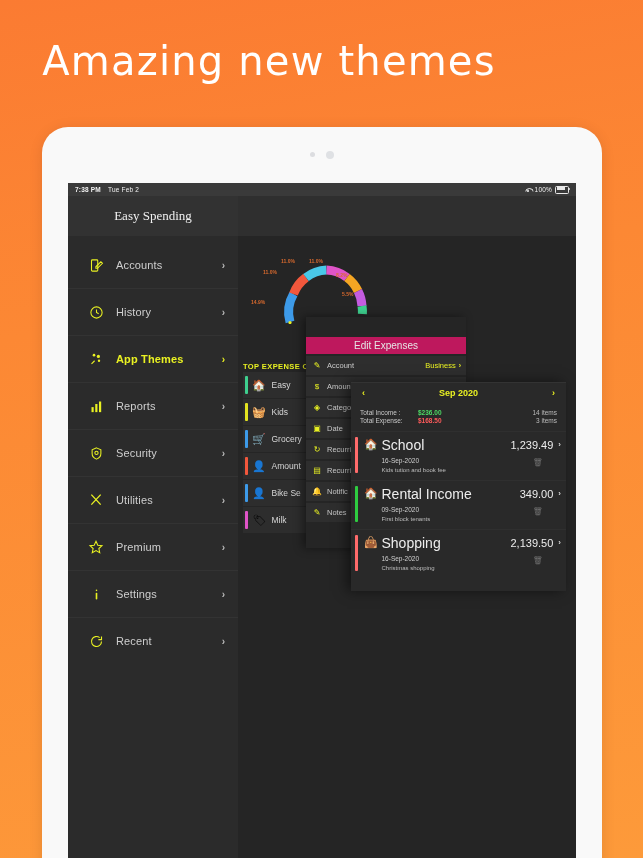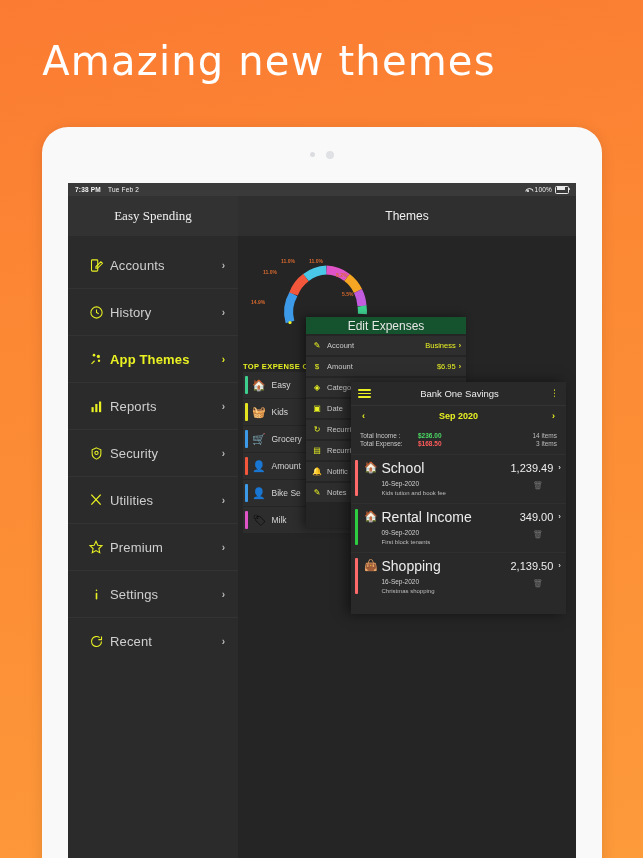--- a/index.html
+++ b/index.html
@@ -49,41 +49,41 @@
   
   .navbar{height:40px;display:flex;background:#2f2f2f;}
   .nav-left{width:170px;display:flex;align-items:center;justify-content:center;background:#323232;color:#f0f0f0;font-size:13px;font-family:Liberation Serif, serif;}
   .nav-right{flex:1;display:flex;align-items:center;justify-content:center;color:#f0f0f0;font-size:12px;}
   
   .appbody{display:flex;height:651px;}
   .sidebar{width:170px;background:#2b2b2b;padding-top:6px;}
   .side-item{height:46px;display:flex;align-items:center;padding:0 13px 0 17px;position:relative;}
   .side-item+.side-item{border-top:1px solid #333333;}
   .side-item .ic{width:22px;flex:0 0 22px;display:flex;align-items:center;justify-content:center;color:#e9f122;}
-  .side-item .lbl{flex:1;margin-left:3px;color:#cfcfcf;font-size:13px;letter-spacing:.15px;}
+  .side-item .lbl{flex:1;margin-left:9px;color:#cfcfcf;font-size:11px;letter-spacing:.15px;}
   .side-item.active .lbl{color:#e9f122;font-weight:600;}
   .side-item .chev{color:#bdbdbd;font-size:10px;font-weight:700;}
   .side-item.active .chev{color:#e9f122;}
   .content{flex:1;background:#252525;position:relative;}
   
   .cat-card{position:absolute;left:5px;top:11px;width:167px;}
   .cat-title{background:#323232;height:19px;display:flex;align-items:center;justify-content:center;color:#e3e3e3;font-size:8.5px;}
   .gauge-wrap{position:relative;height:92px;background:#252525;}
   svg.gauge{position:absolute;left:36px;top:7px;}
   .pct{position:absolute;color:#d96a2e;font-size:5px;font-weight:600;white-space:nowrap;}
   
   .exp-head{position:absolute;left:5px;top:126px;color:#e9f122;font-size:7.5px;font-weight:700;letter-spacing:.4px;}
   .exp-list{position:absolute;left:5px;top:136px;width:120px;}
   .exp-row{height:26px;display:flex;align-items:center;background:#2d2d2d;margin-bottom:1px;}
   .exp-bar{width:2.5px;height:18px;margin-left:2px;border-radius:1px;}
   .exp-ic{width:24px;text-align:center;font-size:11px;}
   .exp-name{color:#d6d6d6;font-size:8.5px;}
   
   .edit-sheet{position:absolute;left:68px;top:81px;width:160px;background:#252525;box-shadow:-3px 0 9px rgba(0,0,0,.45);}
-  .edit-title{height:17px;background:#14532d;display:flex;align-items:center;justify-content:center;color:#e6e6e6;font-size:12px;}
+  .edit-title{height:17px;background:#be185d;display:flex;align-items:center;justify-content:center;color:#e6e6e6;font-size:10px;margin-top:20px;}
   .edit-row{height:19px;background:#2e2e2e;margin-top:2px;display:flex;align-items:center;padding:0 5px;}
   .edit-ic{width:12px;color:#e9f122;font-size:8px;text-align:center;}
   .edit-lbl{color:#c8c8c8;font-size:7.5px;margin-left:4px;flex:1;white-space:nowrap;overflow:hidden;}
   .edit-val{color:#e9f122;font-size:7.5px;margin-right:3px;white-space:nowrap;text-align:right;}
   .edit-chev{color:#e9f122;font-size:7px;font-weight:700;}
   
   .bank-panel{position:absolute;left:113px;top:146px;width:215px;background:#292929;box-shadow:-4px 0 12px rgba(0,0,0,.5);}
   .bank-top{height:23px;display:flex;align-items:center;padding:0 7px;}
   .hamb{width:13px;}
   .hamb i{display:block;height:1.6px;background:#e9f122;margin:2px 0;border-radius:1px;}
@@ -128,21 +128,20 @@
       <span class="sb-date">Tue Feb 2</span>
       <span class="sb-right">
         <span class="wifi"></span>
         <span>100%</span>
         <span class="batt"></span>
       </span>
     </div>
 
     <div class="navbar">
       <div class="nav-left">Easy Spending</div>
-      <div class="nav-right">Themes</div>
     </div>
 
     <div class="appbody">
 
       <div class="sidebar">
 
         <div class="side-item">
           <span class="ic">
             <svg width="15" height="15" viewBox="0 0 24 24" fill="none" stroke="#e9f122" stroke-width="1.7">
               <rect x="4" y="3" width="10" height="18" rx="1.5"></rect>
@@ -338,29 +337,20 @@
             <span class="edit-lbl">Notific</span>
           </div>
           <div class="edit-row">
             <span class="edit-ic">✎</span>
             <span class="edit-lbl">Notes</span>
           </div>
           <div style="height:26px;background:#252525;"></div>
         </div>
 
         <div class="bank-panel">
-          <div class="bank-top">
-            <span class="hamb">
-                <i></i>
-                <i></i>
-                <i></i>
-              </span>
-            <span class="bank-name">Bank One Savings</span>
-            <span class="kebab">⋮</span>
-          </div>
 
           <div class="month-row">
             <span class="m-arrow">‹</span>
             <span class="m-label">Sep 2020</span>
             <span class="m-arrow">›</span>
           </div>
 
           <div class="totals">
             <div class="tot-line">
               <span class="tot-lbl">Total Income  :</span>

